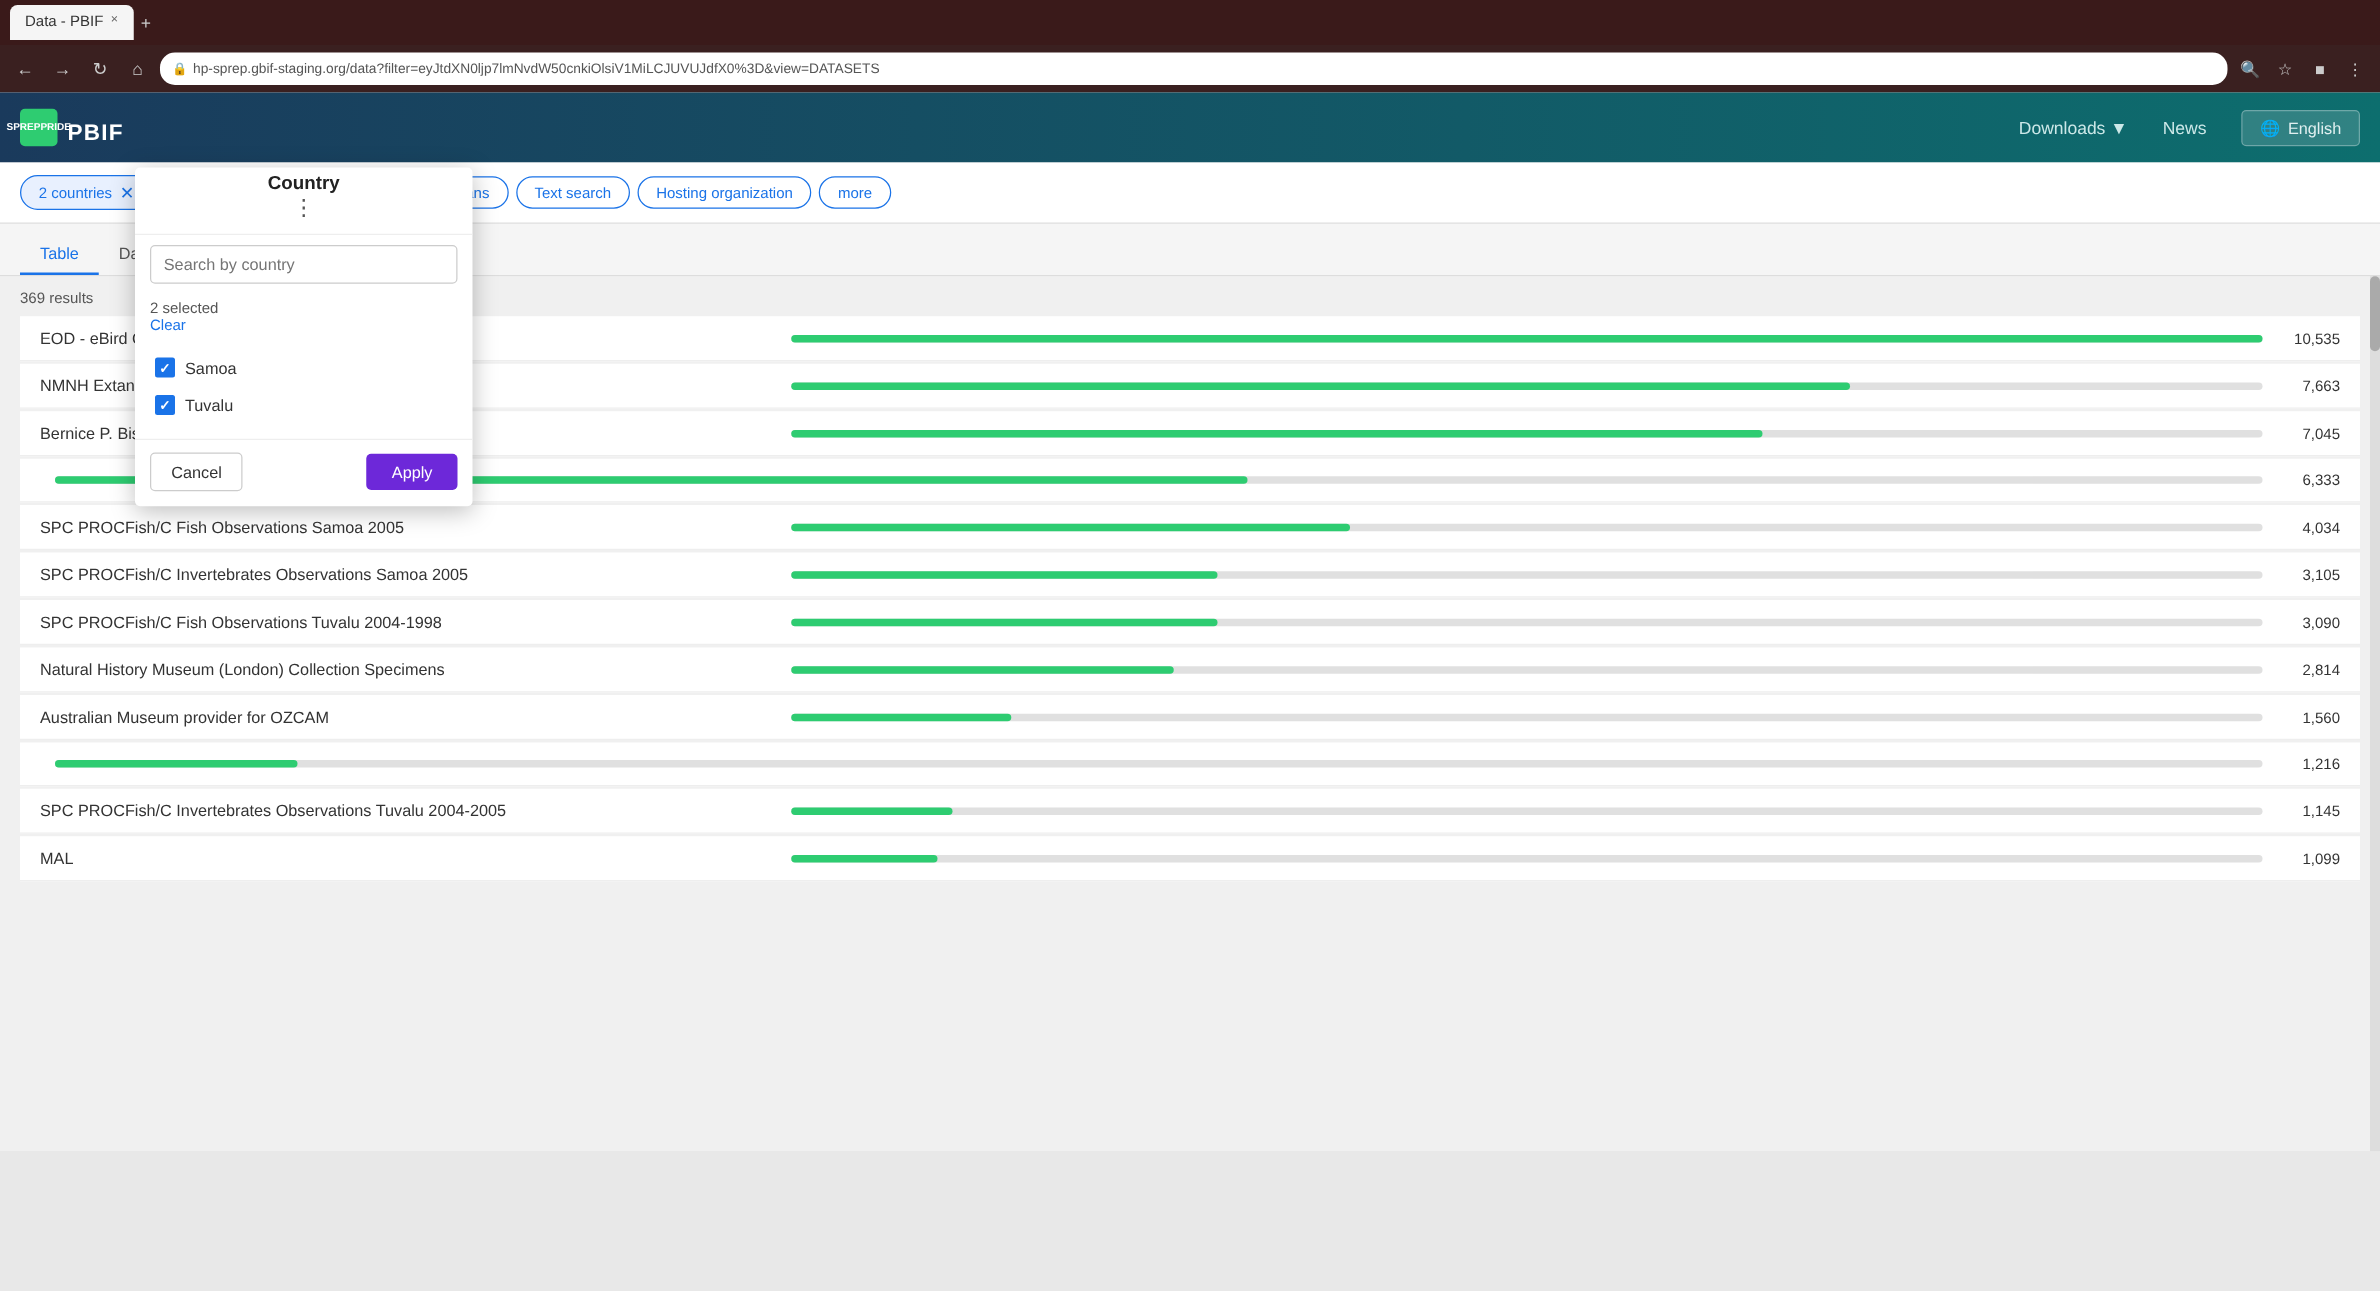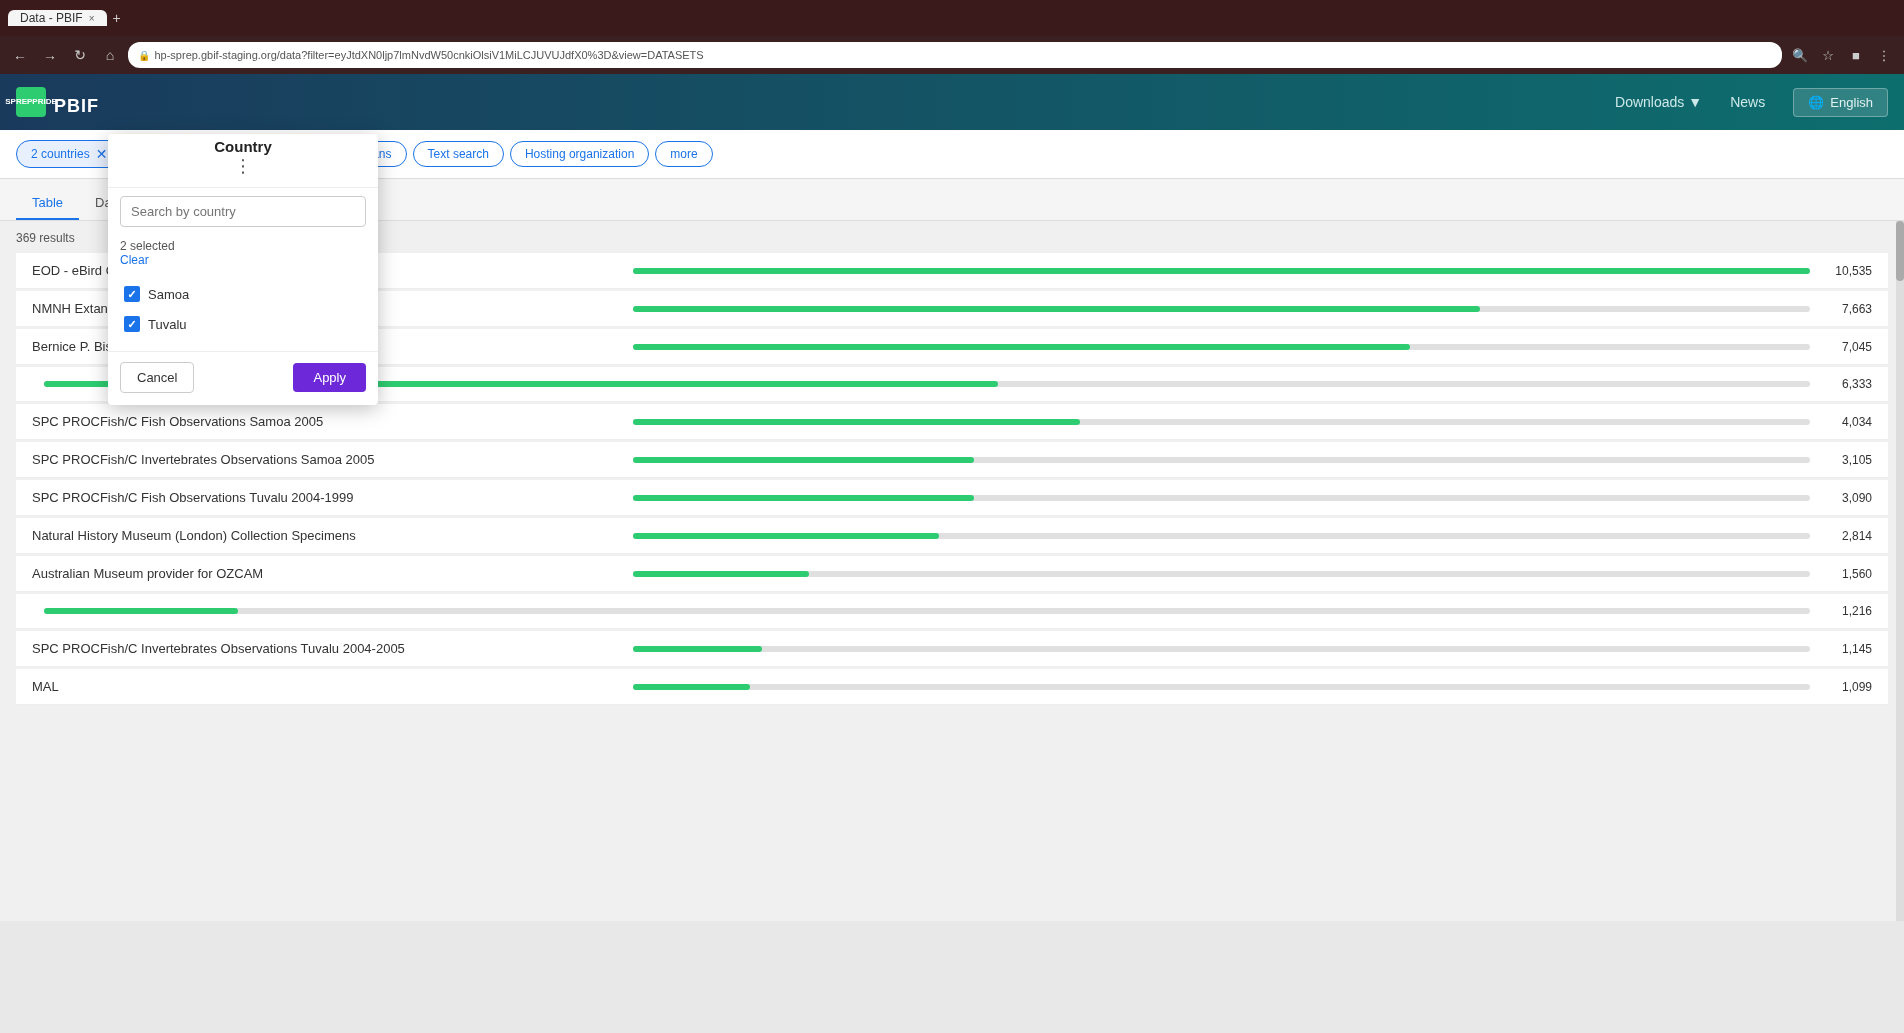--- a/index.html
+++ b/index.html
@@ -14,23 +14,22 @@
       padding: 0 8px;
       gap: 6px;
     }
     .browser-tab {
       background: #f5f5f5;
       border-radius: 6px 6px 0 0;
       padding: 6px 12px;
       font-size: 12px;
       color: #333;
       display: flex;
-      align-items: center;
       gap: 6px;
-      height: 16px;
+      height: 28px;
     }
     .tab-close { color: #666; font-size: 10px; cursor: pointer; }
     .tab-new { color: #ccc; font-size: 14px; }
 
     
     .address-bar-row {
       background: #3a2020;
       height: 38px;
       display: flex;
       align-items: center;
@@ -493,21 +492,21 @@
         <div class="dataset-count">4,034</div>
       </div>
       <div class="dataset-row">
         <div class="dataset-name">SPC PROCFish/C Invertebrates Observations Samoa 2005</div>
         <div class="dataset-bar-container">
           <div class="dataset-bar" style="width: 29%;"></div>
         </div>
         <div class="dataset-count">3,105</div>
       </div>
       <div class="dataset-row">
-        <div class="dataset-name">SPC PROCFish/C Fish Observations Tuvalu 2004-1999</div>
+        <div class="dataset-name">SPC PROCFish/C Fish Observations Tuvalu 2004-1998</div>
         <div class="dataset-bar-container">
           <div class="dataset-bar" style="width: 29%;"></div>
         </div>
         <div class="dataset-count">3,090</div>
       </div>
       <div class="dataset-row">
         <div class="dataset-name">Natural History Museum (London) Collection Specimens</div>
         <div class="dataset-bar-container">
           <div class="dataset-bar" style="width: 26%;"></div>
         </div>

